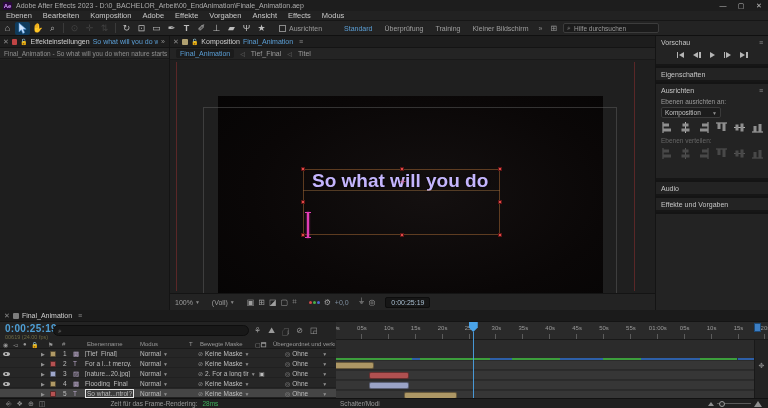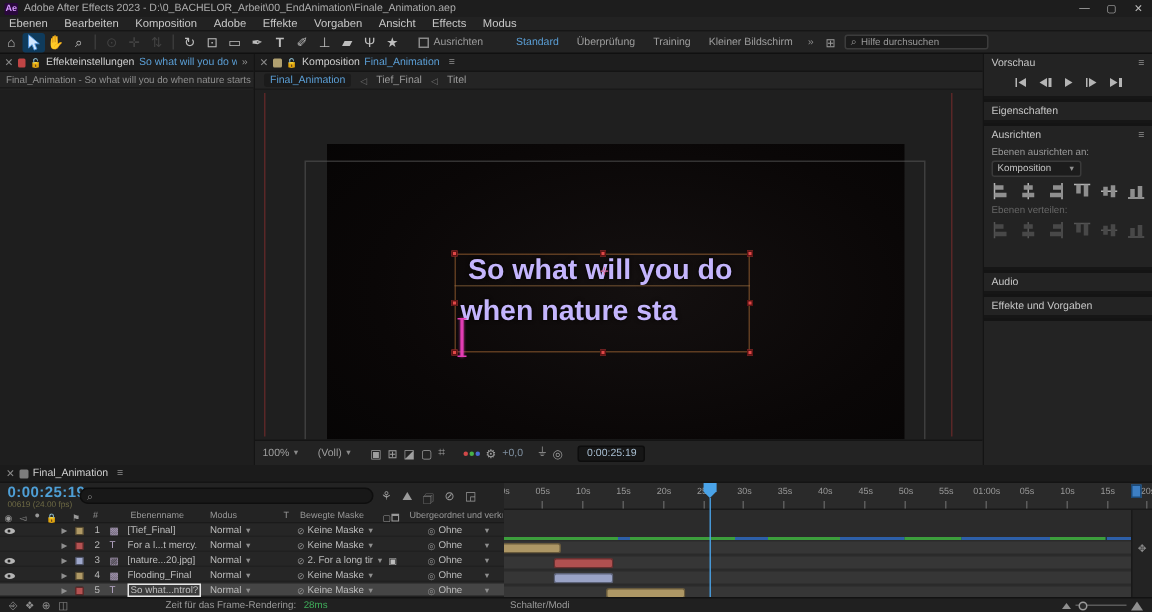--- a/index.html
+++ b/index.html
@@ -237,21 +237,20 @@
     <span class="crumb-sep">◁</span>
     <span>Titel</span>
   </div>
   <div id="viewer">
     <div id="comp-frame"></div>
     <div id="safe-rect"></div>
     <div class="red-guide" style="left:6px;"></div>
     <div class="red-guide" style="left:464px;"></div>
     <div id="comp-text">
       <div class="grunge-line" style="left:142px; top:110px;">So what will you do</div>
-      <div class="grunge-line" style="left:137px; top:137px;">when nature sta</div>
     </div>
     <div id="sel-box"></div>
     <div id="sel-midline"></div>
     <span id="anchor-cross">✛</span>
     <div id="handles-host">
         <div class="handle" style="left: 131px; top: 107px; background: rgb(224, 72, 72);"></div>
         <div class="handle" style="left: 230px; top: 107px; background: rgb(224, 72, 72);"></div>
         <div class="handle" style="left: 328px; top: 107px; background: rgb(224, 72, 72);"></div>
         <div class="handle" style="left: 131px; top: 140px; background: rgb(224, 72, 72);"></div>
         <div class="handle" style="left: 328px; top: 140px; background: rgb(224, 72, 72);"></div>

